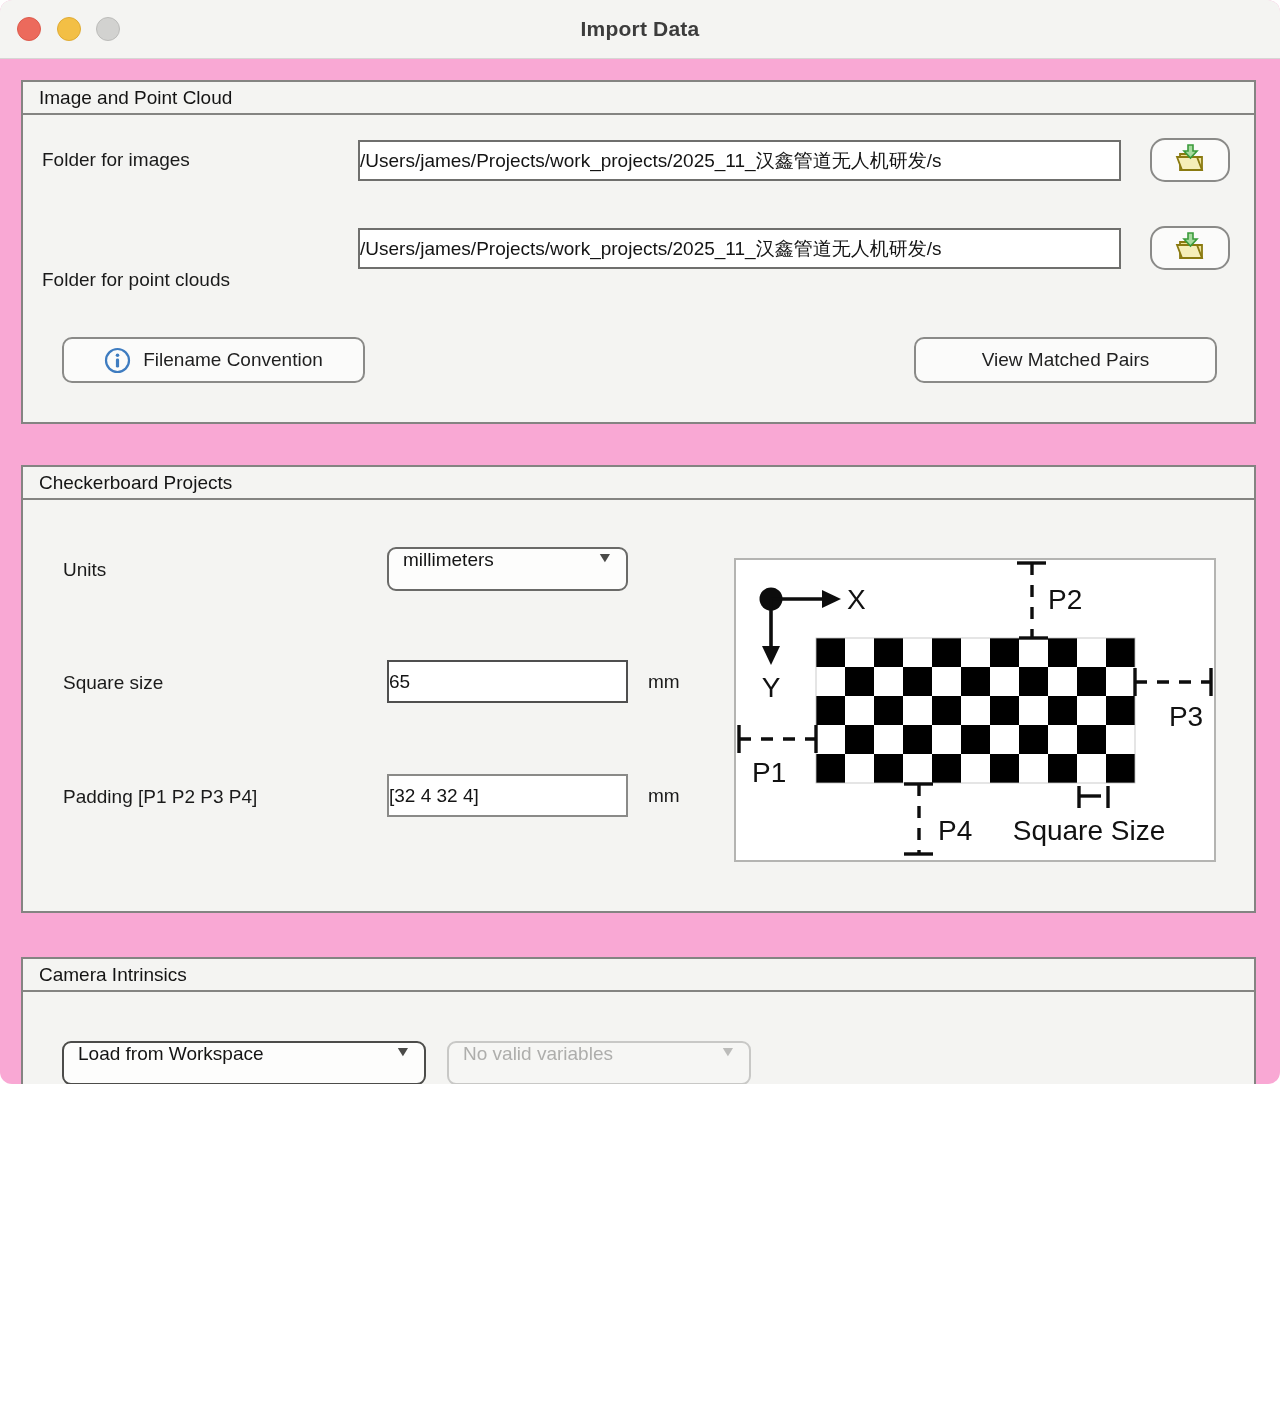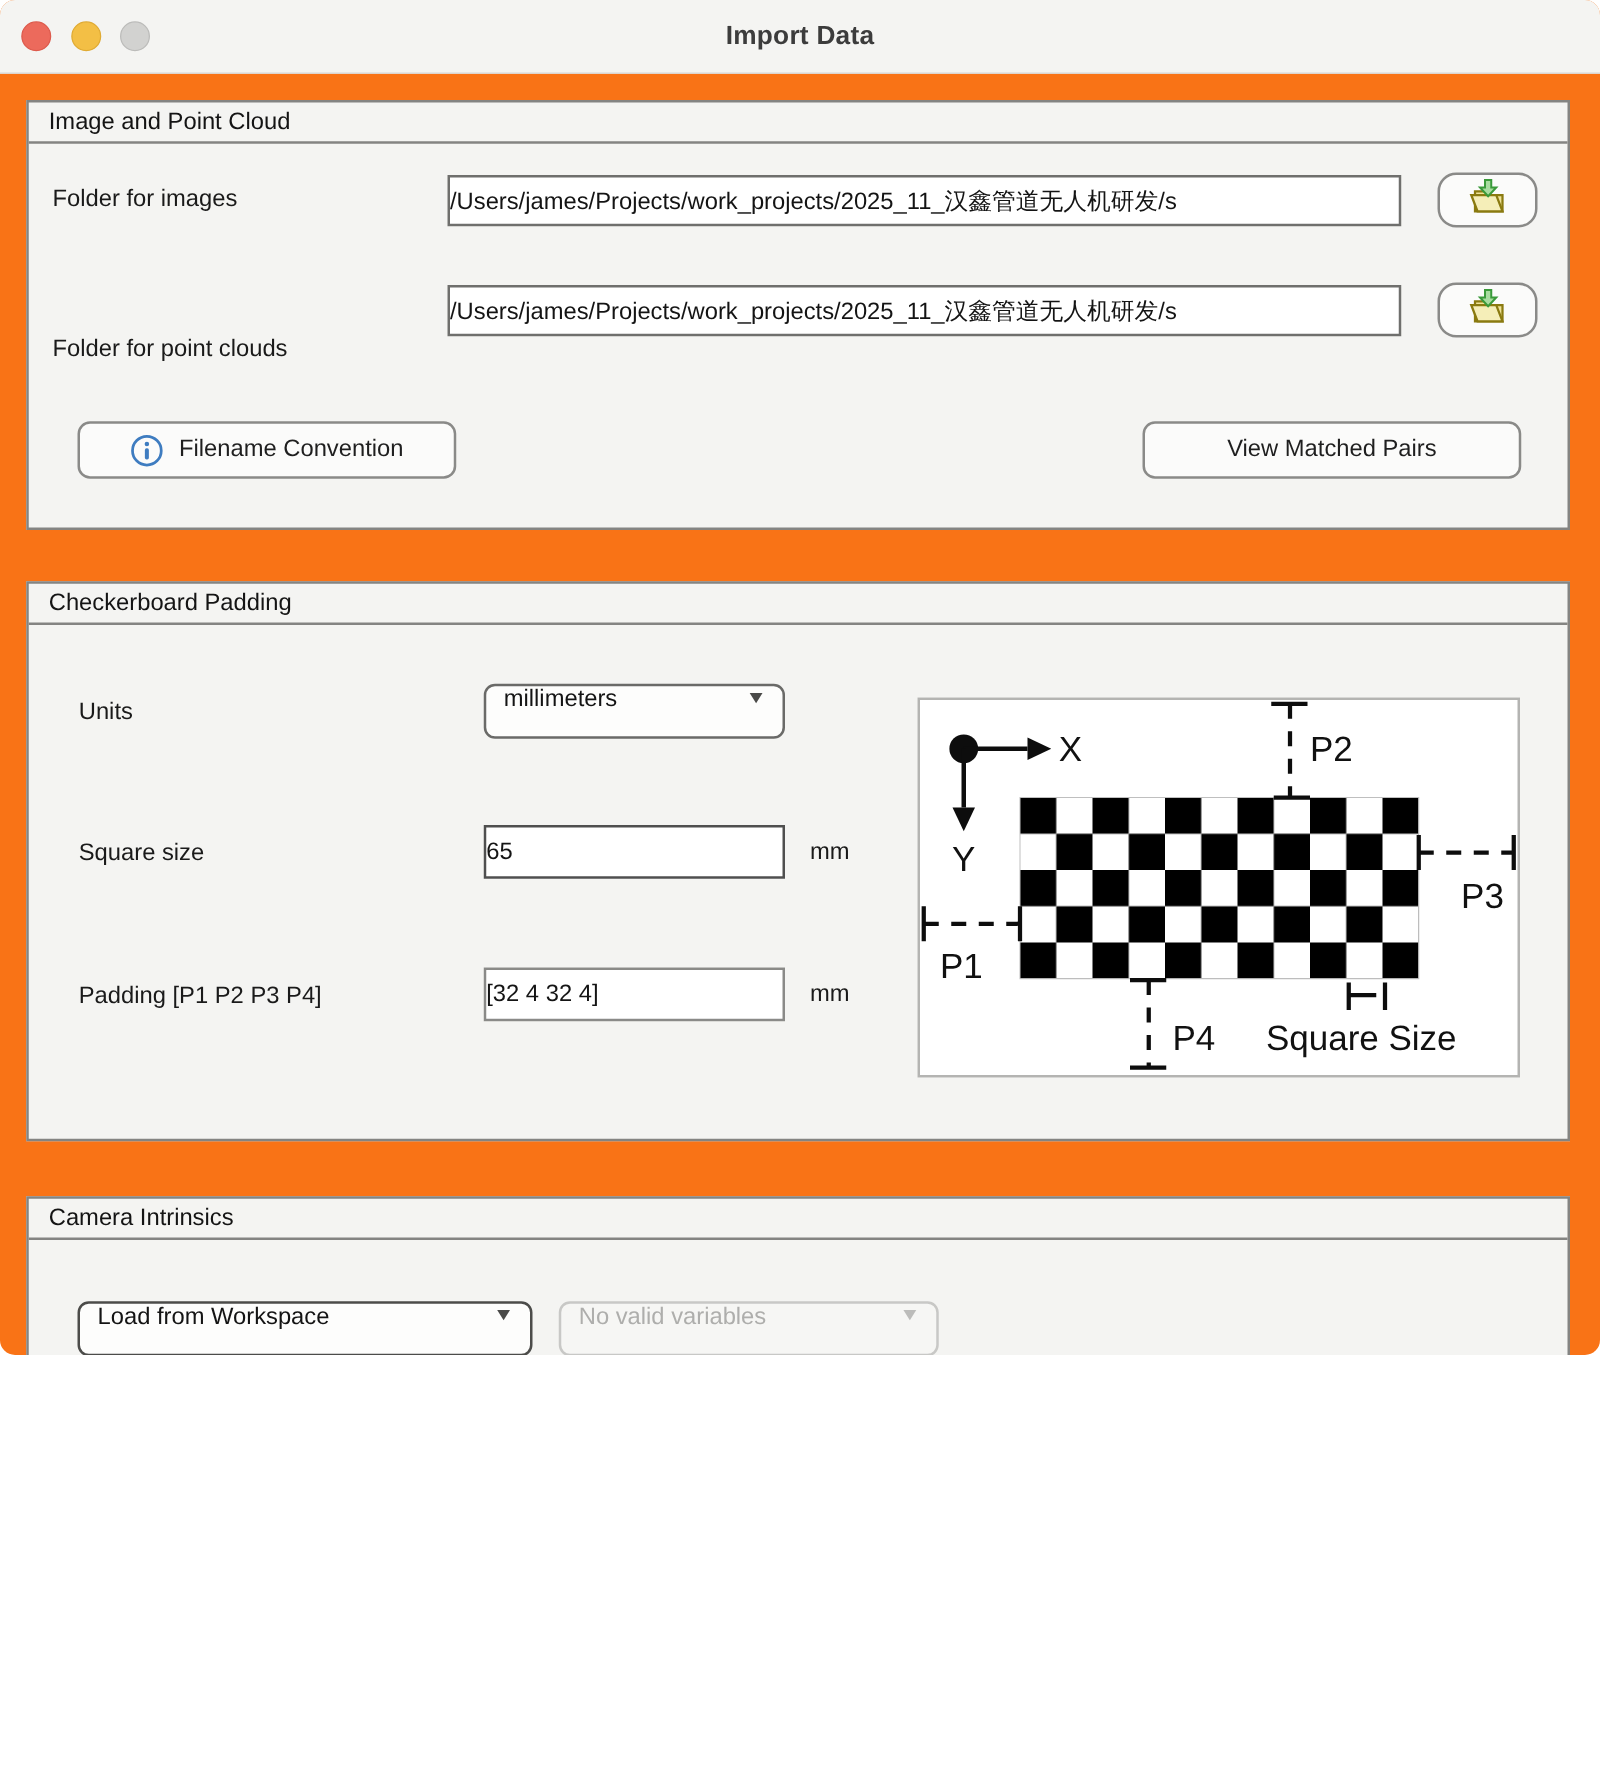--- a/index.html
+++ b/index.html
@@ -1,20 +1,20 @@
 <!DOCTYPE html>
 <html><head>
 <meta charset="utf-8">
 <style>
   html,body{margin:0;padding:0;background:#ffffff;}
   body{width:1280px;height:1426px;position:relative;overflow:hidden;
        font-family:"Liberation Sans","DejaVu Sans",sans-serif;
        -webkit-font-smoothing:antialiased;}
   #window{position:absolute;left:0;top:0;width:1280px;height:1084px;
-          background:#f97316;border-radius:12px;overflow:hidden;}
+          background:#f9a8d4;border-radius:12px;overflow:hidden;}
 
   
   .titlebar{position:absolute;left:0;top:0;width:1280px;height:58px;
             background:#f4f4f2;border-bottom:1px solid #d6d6d4;
             display:flex;align-items:center;justify-content:center;}
   .title-text{font-size:21px;font-weight:700;color:#3c3c3c;letter-spacing:.2px;}
   .tl{position:absolute;top:17px;width:22px;height:22px;border-radius:50%;}
   .tl.red{left:17px;background:#ec6a5c;border:1px solid #dd5b4d;}
   .tl.yellow{left:57px;background:#f3bf45;border:1px solid #e0ab34;}
   .tl.gray{left:96px;background:#d2d2d0;border:1px solid #bcbcba;}
@@ -101,21 +101,21 @@
       </svg>
     </span>
     <span>Filename Convention</span>
   </div>
 
   <div class="btn" style="left:914px;top:337px;width:303px;height:46px;">
     <span>View Matched Pairs</span>
   </div>
 
   <div class="panel" style="top:465px;height:448px;">
-    <div class="panel-title">Checkerboard Padding</div>
+    <div class="panel-title">Checkerboard Projects</div>
   </div>
 
   <div class="lbl" style="left:63px;top:558px;">Units</div>
   <div class="dd" style="left:387px;top:547px;width:241px;height:44px;">
     <span>millimeters</span>
     <span class="arrow">▼</span>
   </div>
 
   <div class="lbl" style="left:63px;top:671px;">Square size</div>
   <div class="tfield dark" style="left:387px;top:660px;width:241px;height:43px;">65</div>

